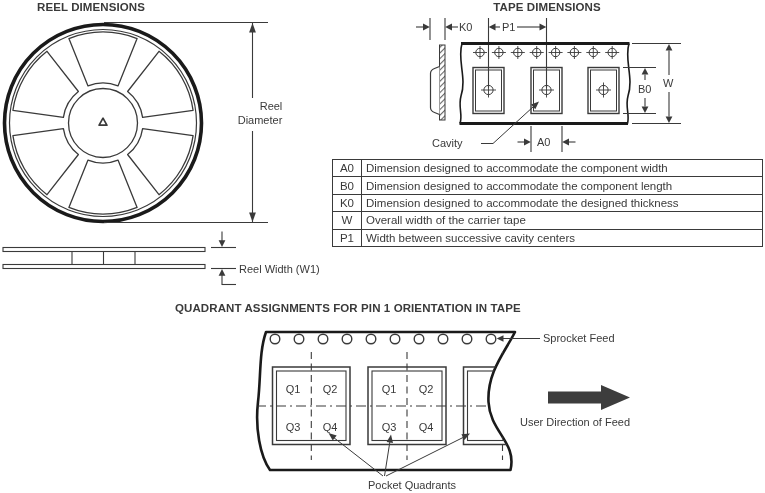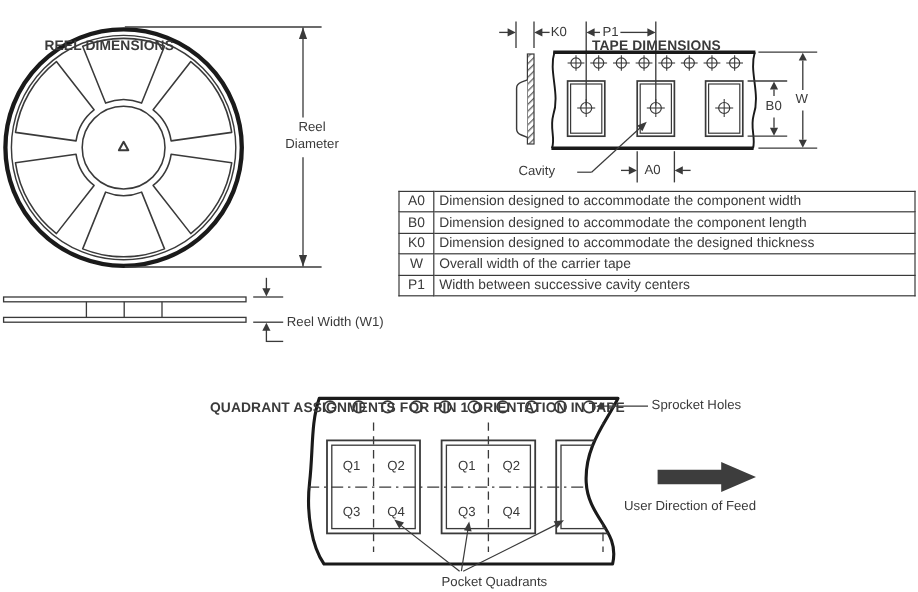--- a/index.html
+++ b/index.html
@@ -2,21 +2,21 @@
 <html><head>
 <meta charset="utf-8">
 <style>
   html,body{margin:0;padding:0;background:#fff;}
   #canvas{
     position:relative;width:765px;height:493px;background:#fff;overflow:hidden;
     font-family:"Liberation Sans",sans-serif;color:#3a3a3a;
   }
   #lineart{position:absolute;left:0;top:0;}
   .lbl{position:absolute;font-size:11px;line-height:12px;white-space:nowrap;color:#3a3a3a;}
-  .ttl{position:absolute;font-size:11.5px;font-weight:bold;white-space:nowrap;color:#3a3a3a;letter-spacing:0.1px;margin-top:32px;}
+  .ttl{position:absolute;font-size:11.5px;font-weight:bold;white-space:nowrap;color:#3a3a3a;letter-spacing:0.1px;}
   .ctr{transform:translateX(-50%);}
   .ctrxy{transform:translate(-50%,-50%);}
   .two-line{text-align:center;line-height:13.5px;}
   #legend{
     position:absolute;left:332px;top:159px;width:431px;height:88px;
     border-collapse:collapse;table-layout:fixed;
   }
   #legend td{
     border:1.2px solid #3a3a3a;font-size:11.5px;line-height:12px;color:#3a3a3a;
     padding:0 4px;height:16.2px;overflow:hidden;white-space:nowrap;
@@ -262,21 +262,21 @@
       <polygon points="470,433.5 464.4,440 461.4,434.3" stroke="none"></polygon>
     </g>
 
     <polygon points="548,391.5 601,391.5 601,385 630,397.5 601,410 601,403.5 548,403.5" fill="#3d3d3d"></polygon>
   </svg>
 
   <div class="ttl" style="left:37px;top:1px;">REEL DIMENSIONS</div>
   <div class="ttl ctr" style="left:547px;top:1px;">TAPE DIMENSIONS</div>
   <div class="ttl" style="left:175px;top:302px;">QUADRANT ASSIGNMENTS FOR PIN 1 ORIENTATION IN TAPE</div>
 
-  <div class="lbl two-line ctr" style="left:260px;top:100px;">
+  <div class="lbl two-line ctr" style="left:260px;top:100px;text-align:right;">
     <div>Reel</div>
     <div>Diameter</div>
   </div>
   <div class="lbl" style="left:239px;top:263px;">Reel Width (W1)</div>
 
   <div class="lbl" style="left:459px;top:21px;">K0</div>
   <div class="lbl" style="left:502px;top:21px;">P1</div>
   <div class="lbl" style="left:663px;top:77px;">W</div>
   <div class="lbl" style="left:638px;top:83px;">B0</div>
   <div class="lbl" style="left:537px;top:136px;">A0</div>
@@ -285,21 +285,21 @@
   <div class="lbl ctrxy" style="left:293px;top:389px;">Q1</div>
   <div class="lbl ctrxy" style="left:330px;top:389px;">Q2</div>
   <div class="lbl ctrxy" style="left:293px;top:427px;">Q3</div>
   <div class="lbl ctrxy" style="left:330px;top:427px;">Q4</div>
 
   <div class="lbl ctrxy" style="left:389px;top:389px;">Q1</div>
   <div class="lbl ctrxy" style="left:426px;top:389px;">Q2</div>
   <div class="lbl ctrxy" style="left:389px;top:427px;">Q3</div>
   <div class="lbl ctrxy" style="left:426px;top:427px;">Q4</div>
 
-  <div class="lbl" style="left:543px;top:332px;">Sprocket Holes</div>
+  <div class="lbl" style="left:543px;top:332px;">Sprocket Feed</div>
   <div class="lbl" style="left:520px;top:416px;">User Direction of Feed</div>
   <div class="lbl ctr" style="left:412px;top:479px;">Pocket Quadrants</div>
 
   <table id="legend">
     <tbody>
       <tr>
         <td class="code">A0</td>
         <td>Dimension designed to accommodate the component width</td>
       </tr>
       <tr>

